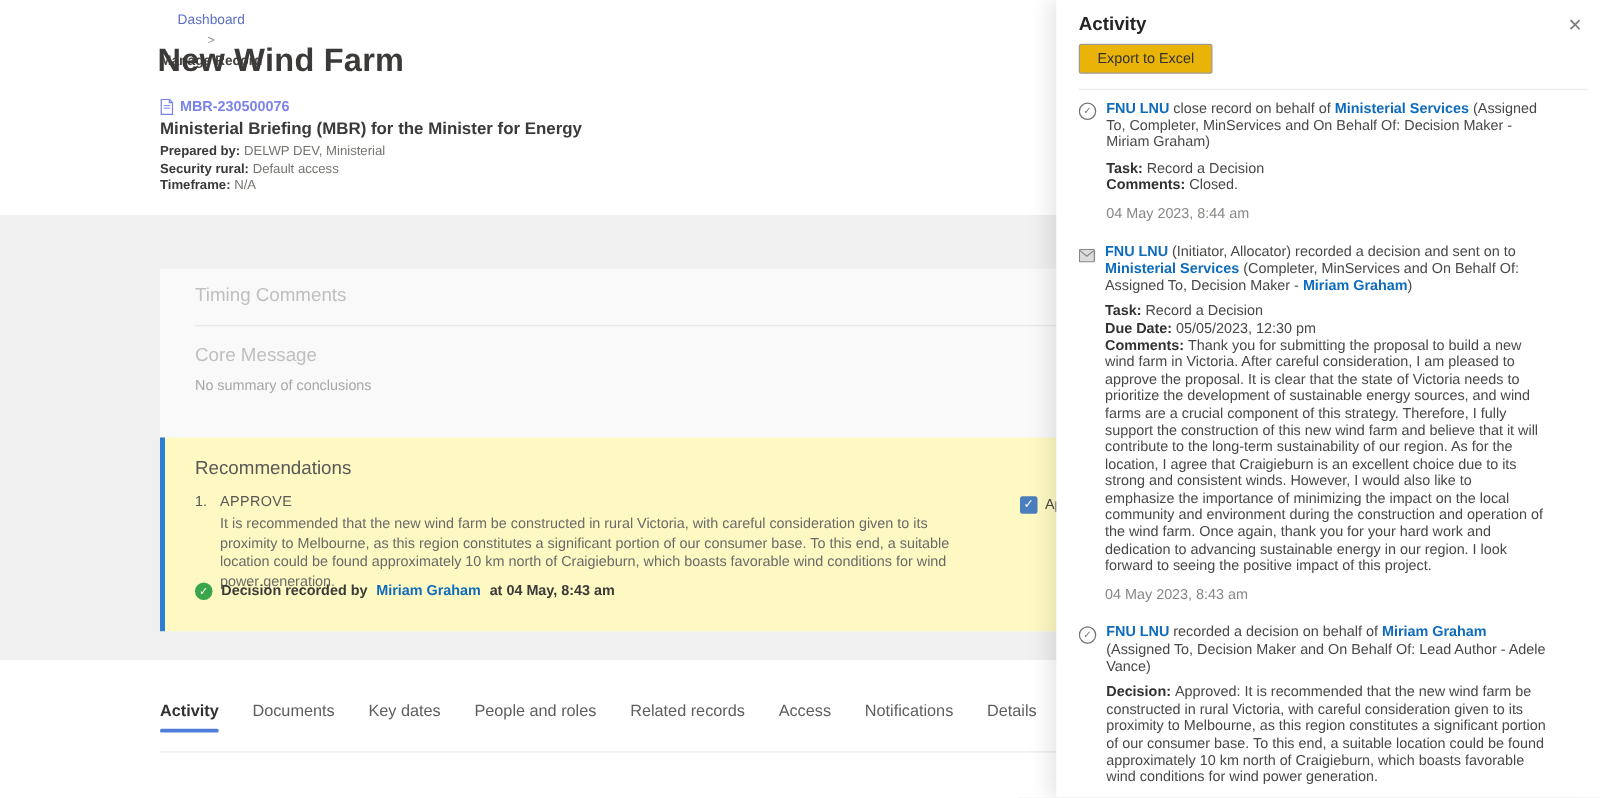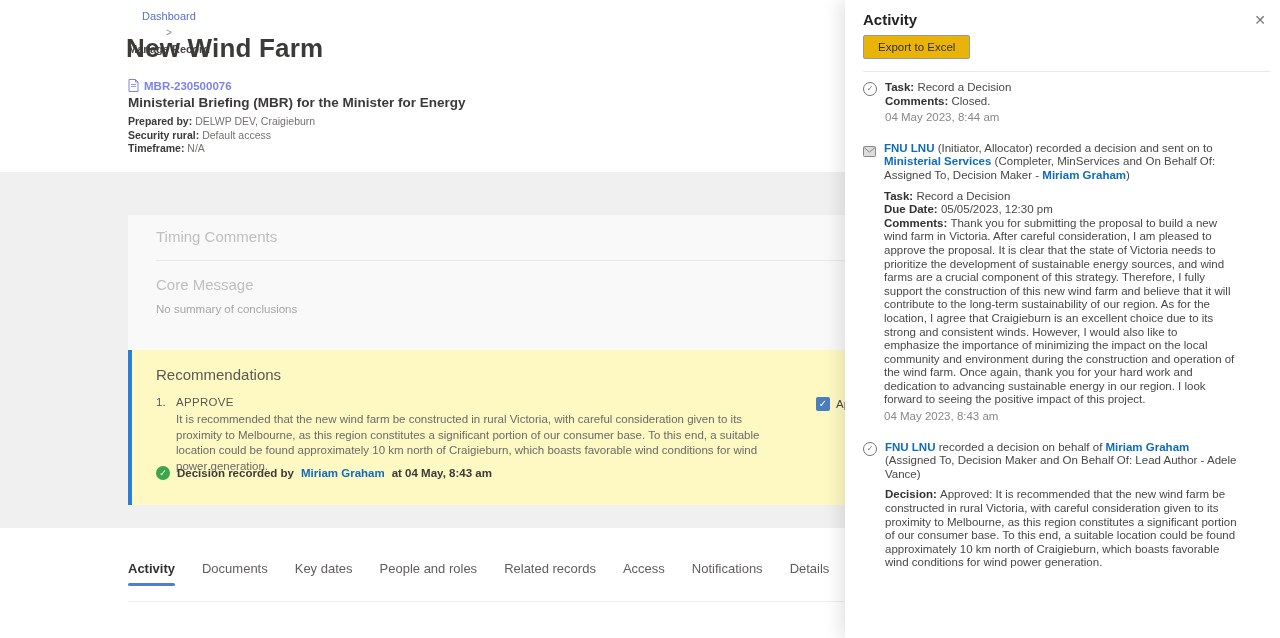--- a/index.html
+++ b/index.html
@@ -53,21 +53,21 @@
   .panel-divider{position:absolute;left:18px;right:10px;top:71px;height:1px;background:#e9e9e9;}
   .activity-list{position:absolute;left:18px;right:8px;top:81px;bottom:0;overflow:hidden;}
   .entry{display:flex;gap:8px;margin-bottom:17px;}
   .entry-icon{flex:none;margin-top:1px;}
   .icon-check{width:12px;height:12px;border:1px solid #767472;border-radius:50%;color:#767472;font-size:8px;line-height:12px;text-align:center;}
   .icon-sent{width:13px;height:11px;}
   .entry-content{width:352px;font-size:11.5px;line-height:13.6px;color:#494847;}
   .entry-header{margin-bottom:7px;}
   .plink{color:#0f6cbd;font-weight:700;cursor:pointer;}
   .field .flabel{font-weight:700;color:#323130;}
-  .timestamp{color:#8a8886;margin-top:3px;}
+  .timestamp{color:#8a8886;margin-top:9px;}
 </style>
 </head>
 <body>
 
 <div class="breadcrumb">
   <span class="bc-link">Dashboard</span>
   <span class="bc-sep">&gt;</span>
   <span class="bc-current">Manage Record</span>
 </div>
 
@@ -81,21 +81,21 @@
         <line x1="3" y1="5.5" x2="8" y2="5.5" stroke="#7b83eb" stroke-width=".8"></line>
         <line x1="3" y1="7.5" x2="8" y2="7.5" stroke="#7b83eb" stroke-width=".8"></line>
       </svg>
   </span>
   <span class="record-link">MBR-230500076</span>
 </div>
 
 <div class="subtitle">Ministerial Briefing (MBR) for the Minister for Energy</div>
 
 <div class="meta">
-  <div><b>Prepared by:</b> <span class="v">DELWP DEV, Craigieburn</span></div>
+  <div><b>Prepared by:</b> <span class="v">DELWP DEV, Ministerial</span></div>
   <div><b>Security rural:</b> <span class="v">Default access</span></div>
   <div><b>Timeframe:</b> <span class="v">N/A</span></div>
 </div>
 
 <div class="gray-band"></div>
 
 <div class="card">
   <div class="sec-title timing-title">Timing Comments</div>
   <div class="card-divider"></div>
   <div class="sec-title core-title">Core Message</div>
@@ -133,20 +133,21 @@
 
 <div class="panel">
   <div class="panel-title">Activity</div>
   <div class="panel-close">✕</div>
   <button class="export-btn">Export to Excel</button>
   <div class="panel-divider"></div>
   <div class="activity-list">
       <div class="entry">
         <div class="entry-icon icon-check">✓</div>
         <div class="entry-content">
+          <div class="entry-header"><span class="plink">FNU LNU</span><span> close record on behalf of </span><span class="plink">Ministerial Services</span><span> (Assigned To, Completer, MinServices and On Behalf Of: Decision Maker - Miriam Graham)</span></div>
           <div class="field"><span class="flabel">Task: </span><span>Record a Decision</span></div>
           <div class="field"><span class="flabel">Comments: </span><span>Closed.</span></div>
           <div class="timestamp">04 May 2023, 8:44 am</div>
         </div>
       </div>
       <div class="entry">
         <div class="entry-icon icon-sent"><svg width="13" height="11" viewBox="0 0 13 11">
             <rect x="0.5" y="0.5" width="12" height="10" rx="1" fill="#dcdcdc" stroke="#8a8886"></rect>
             <path d="M1 1.5 L6.5 6 L12 1.5" stroke="#8a8886" fill="none"></path>
           </svg></div>

